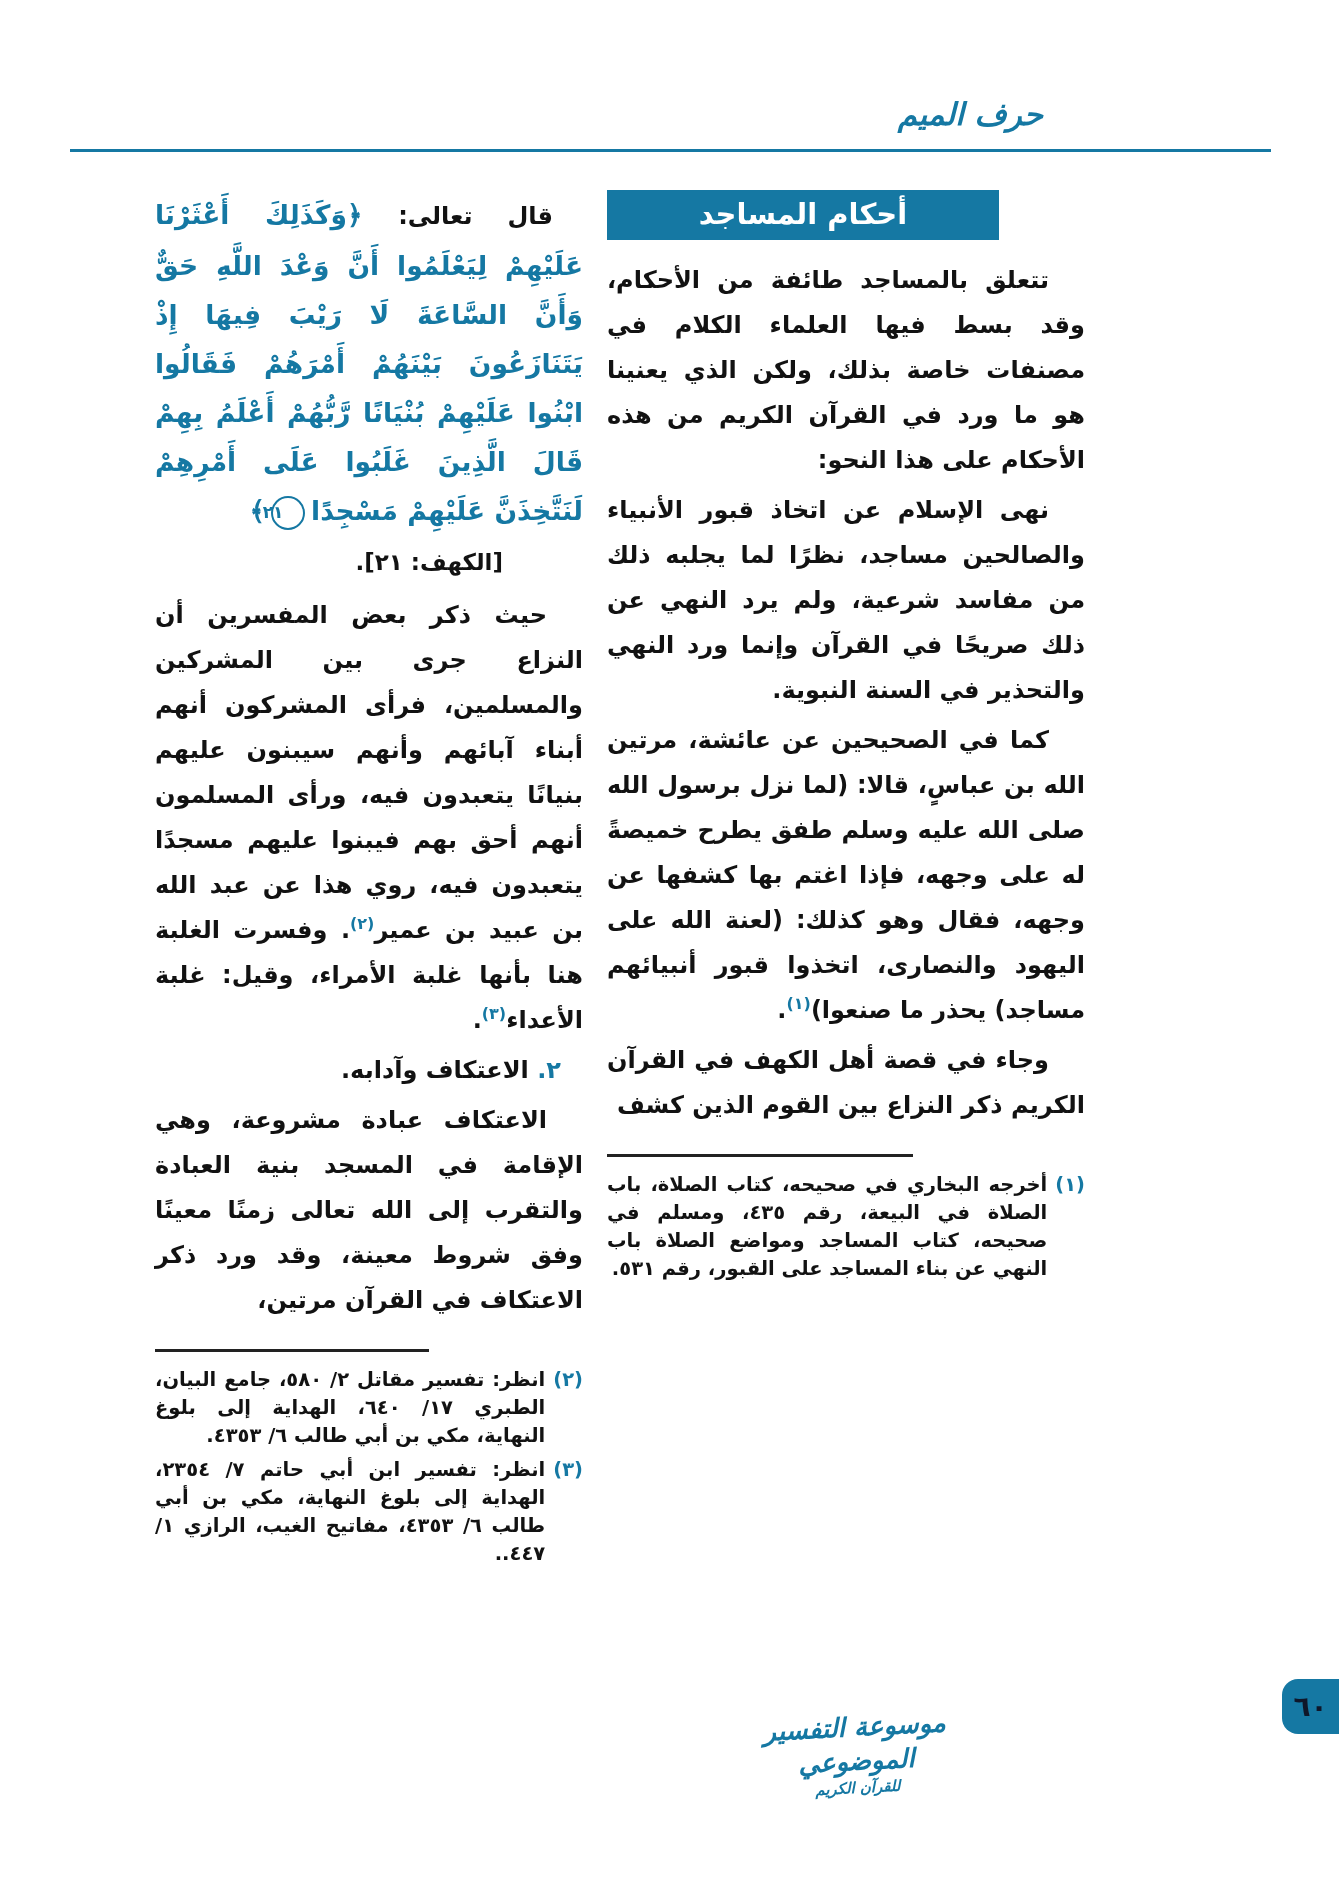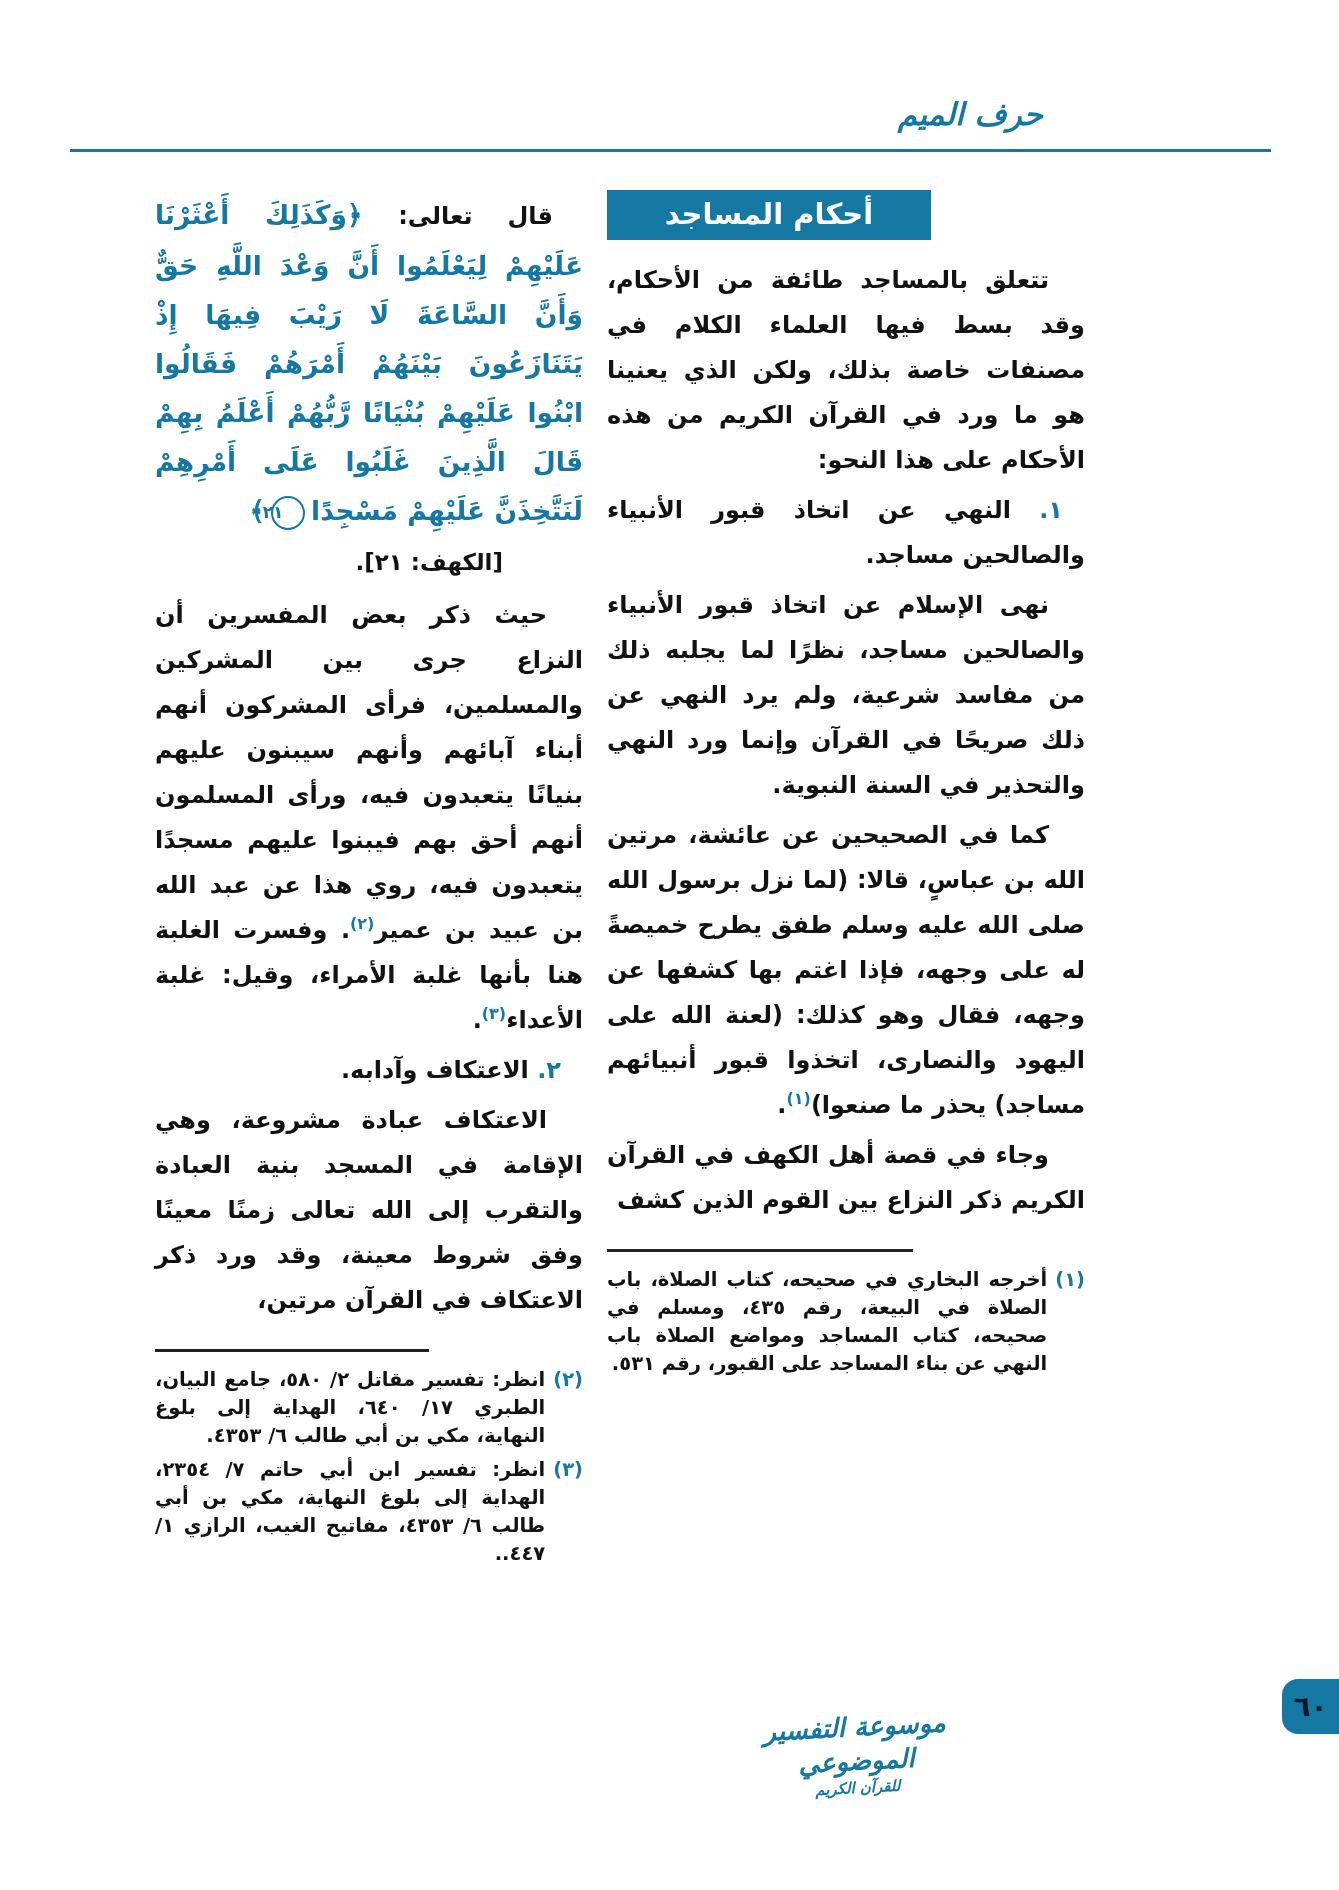--- a/index.html
+++ b/index.html
@@ -51,21 +51,21 @@
   .col p {
     margin: 0 0 5px;
     font-size: 24px;
     line-height: 45px;
     font-weight: bold;
     text-indent: 36px;
     text-align: justify;
   }
   .col p.noindent { text-indent: 0; }
   .title-box {
-    width: 324px;
+    width: 392px;
     margin: 0 0 18px auto;
     margin-left: auto;
     margin-right: 0;
     background: var(--accent);
     color: #ffffff;
     text-align: center;
     font-size: 29px;
     font-weight: bold;
     padding: 7px 0 9px;
   }
@@ -172,21 +172,20 @@
   <div class="section-header">حرف الميم</div>
   <div class="header-rule"></div>
 
   <div class="content">
 
     <div class="col col-r">
       <div class="title-box">أحكام المساجد</div>
 
       <p>تتعلق بالمساجد طائفة من الأحكام، وقد بسط فيها العلماء الكلام في مصنفات خاصة بذلك، ولكن الذي يعنينا هو ما ورد في القرآن الكريم من هذه الأحكام على هذا النحو:</p>
 
-      <p class="num-heading"><span class="hnum">١.</span> <span>النهي عن اتخاذ قبور الأنبياء والصالحين مساجد.</span></p>
 
       <p>نهى الإسلام عن اتخاذ قبور الأنبياء والصالحين مساجد، نظرًا لما يجلبه ذلك من مفاسد شرعية، ولم يرد النهي عن ذلك صريحًا في القرآن وإنما ورد النهي والتحذير في السنة النبوية.</p>
 
       <p><span>كما في الصحيحين عن عائشة، مرتين الله بن عباسٍ، قالا: (لما نزل برسول الله صلى الله عليه وسلم طفق يطرح خميصةً له على وجهه، فإذا اغتم بها كشفها عن وجهه، فقال وهو كذلك: (لعنة الله على اليهود والنصارى، اتخذوا قبور أنبيائهم مساجد) يحذر ما صنعوا)</span><sup class="fnref">(١)</sup><span>.</span></p>
 
       <p>وجاء في قصة أهل الكهف في القرآن الكريم ذكر النزاع بين القوم الذين كشف</p>
 
       <div class="fn-rule"></div>
       <div class="footnote">
         <span class="fn-num">(١)</span>

